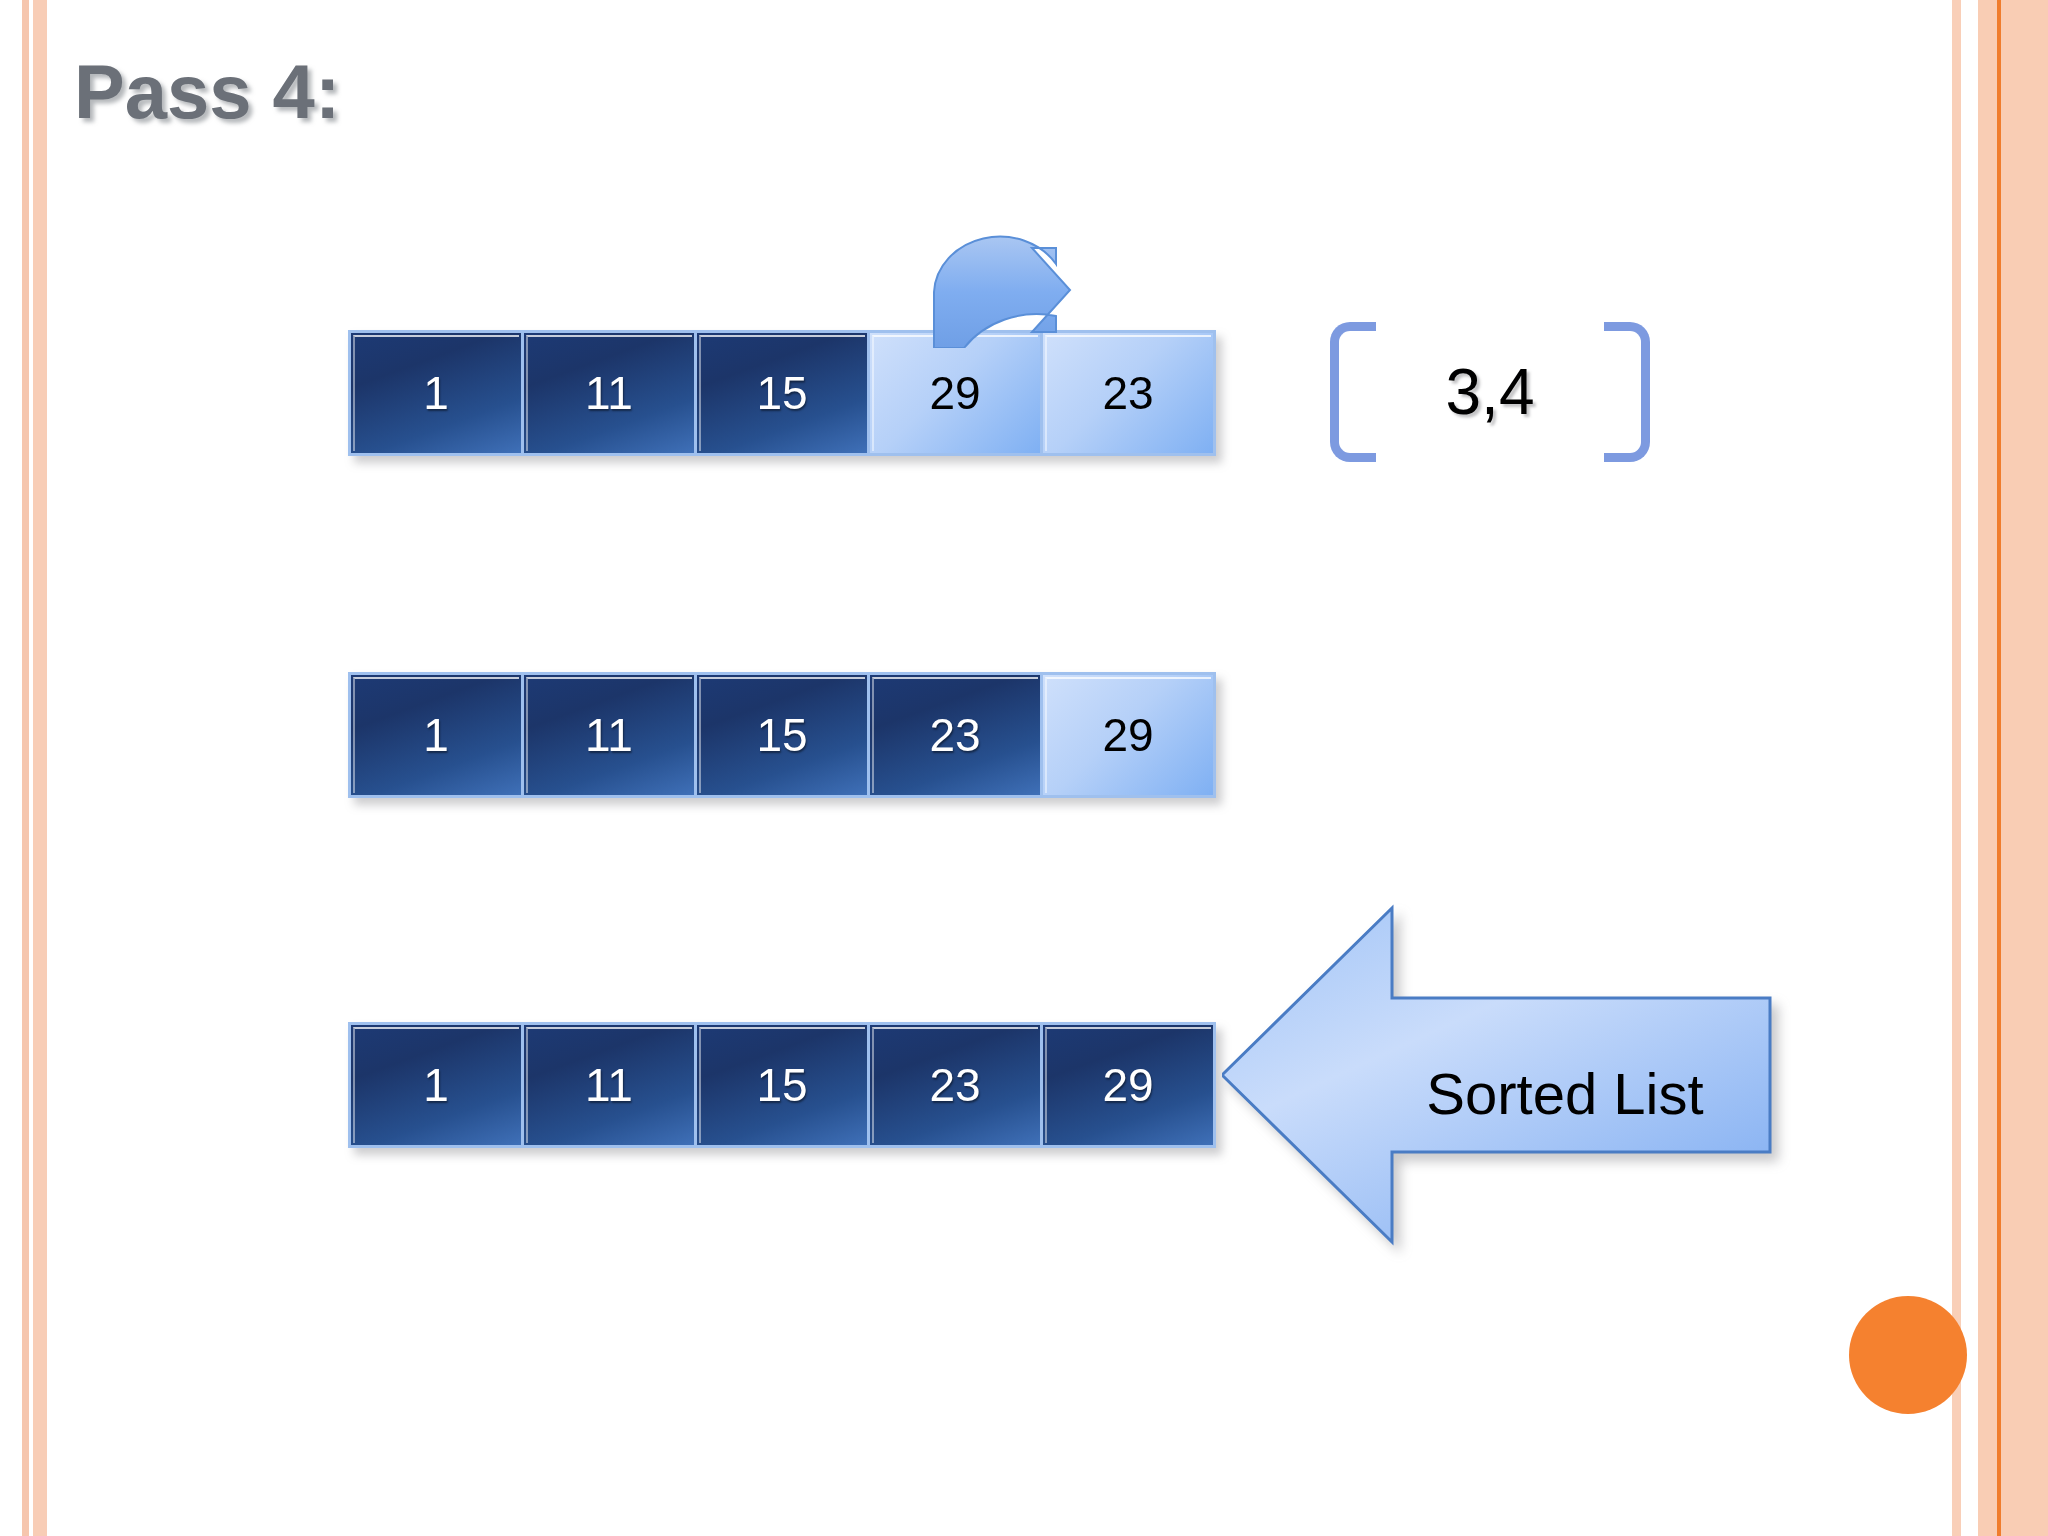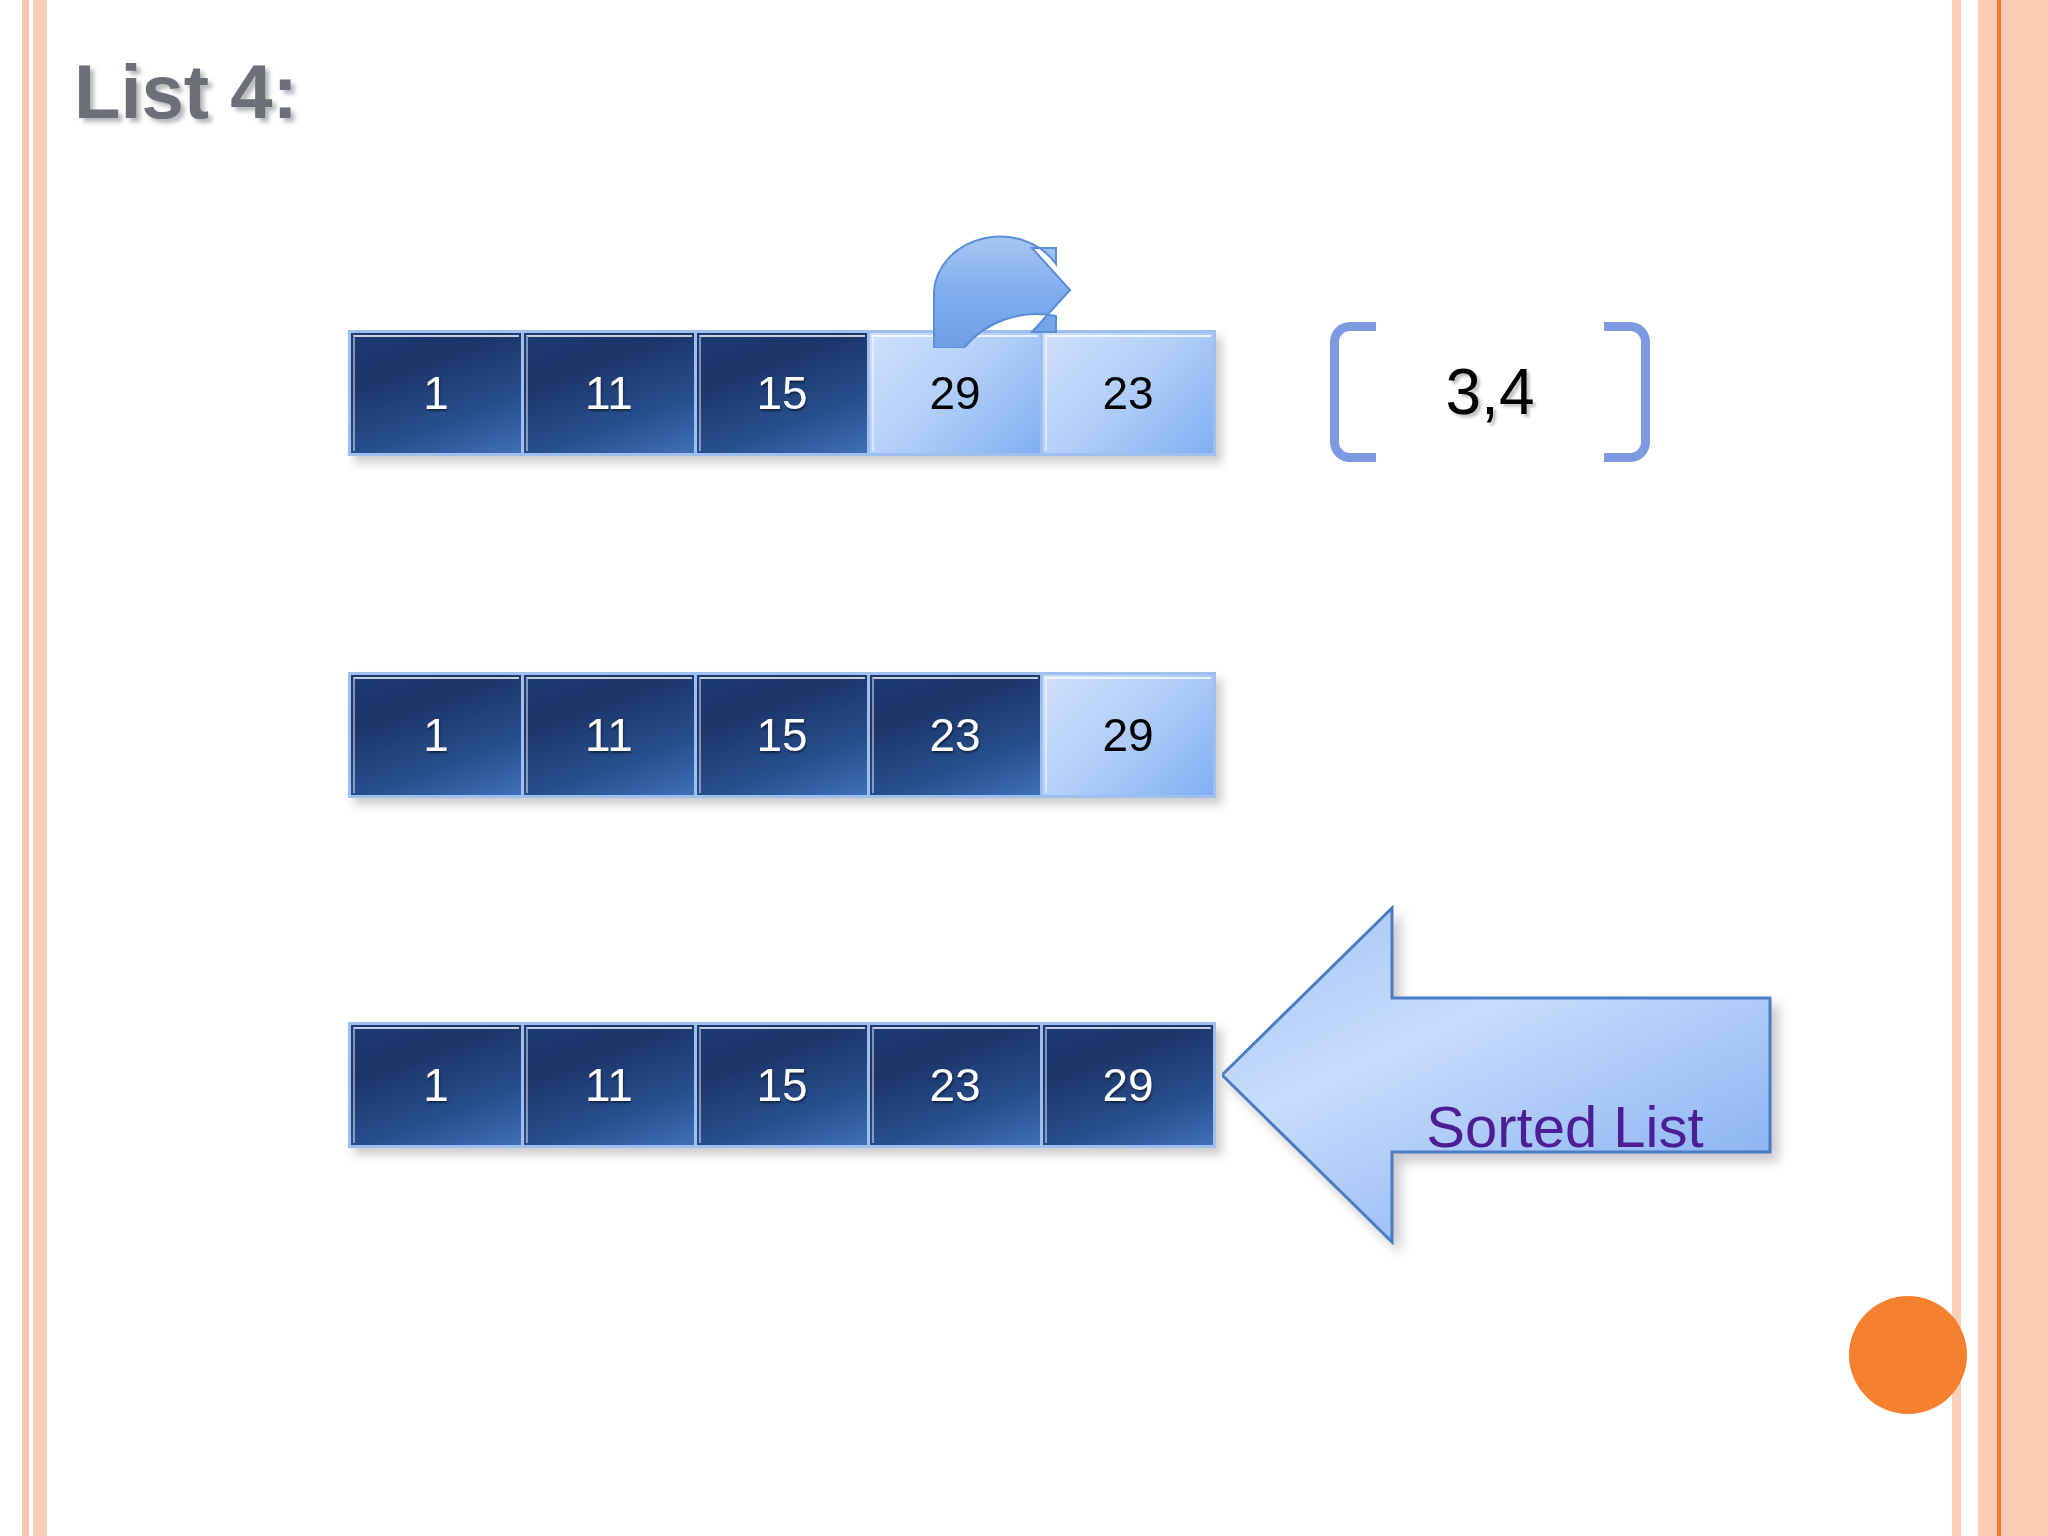--- a/index.html
+++ b/index.html
@@ -153,23 +153,22 @@
     height: 350px;
     filter: drop-shadow(7px 8px 6px rgba(100,100,105,0.35));
   }
   .sorted-arrow-label {
     position: absolute;
     left: 1370px;
     top: 1060px;
     width: 390px;
     text-align: center;
     font-size: 58px;
-    color: #4c1d95;
+    color: #000000;
     pointer-events: none;
-    margin-top: 33px;
   }
 
   
   .orange-dot {
     position: absolute;
     left: 1849px;
     top: 1296px;
     width: 118px;
     height: 118px;
     border-radius: 50%;
@@ -180,21 +179,21 @@
 <body>
 
 <div id="slide">
 
   <div class="edge-left-outer"></div>
   <div class="edge-left-inner"></div>
   <div class="edge-right-thin"></div>
   <div class="edge-right-band"></div>
   <div class="edge-right-line"></div>
 
-  <div class="slide-title">List 4:</div>
+  <div class="slide-title">Pass 4:</div>
 
   <div class="array-row" id="row-1">
     <div class="cell dark">
         <span class="cellval">1</span>
       </div>
     <div class="cell dark">
         <span class="cellval">11</span>
       </div>
     <div class="cell dark">
         <span class="cellval">15</span>

